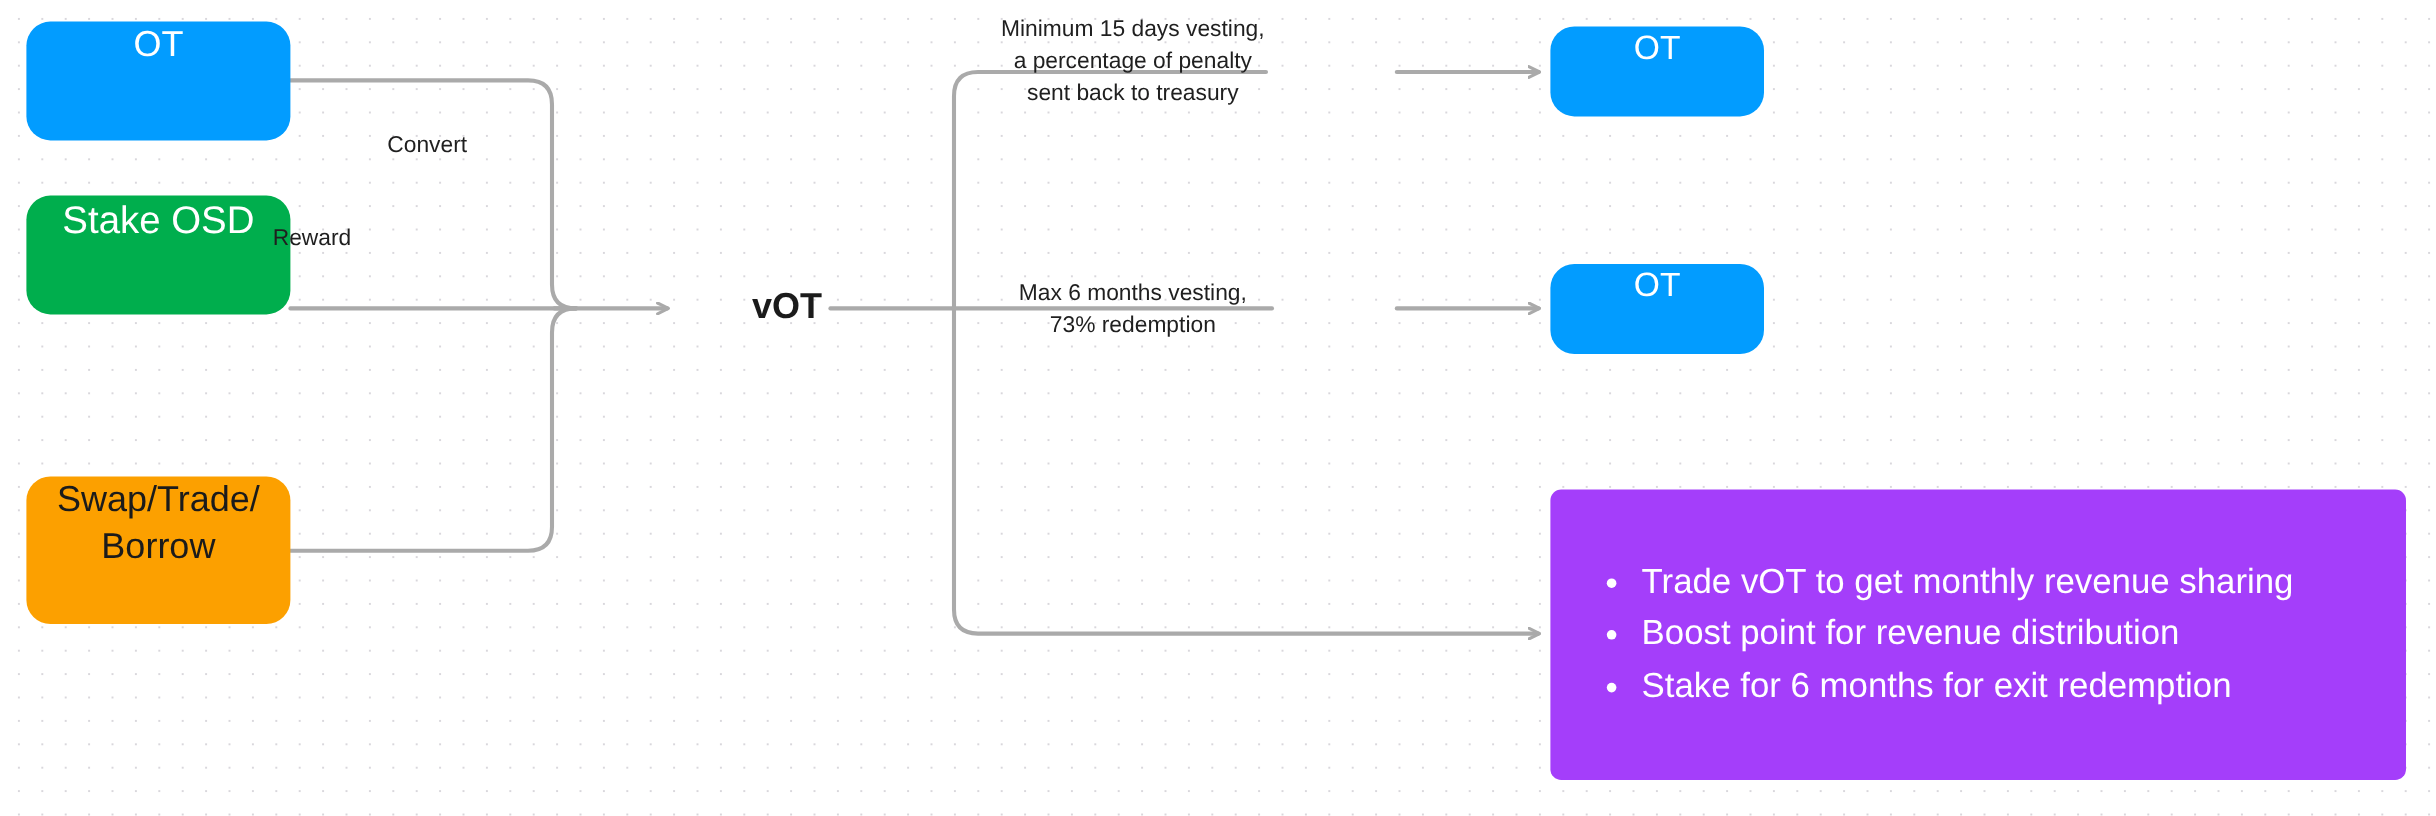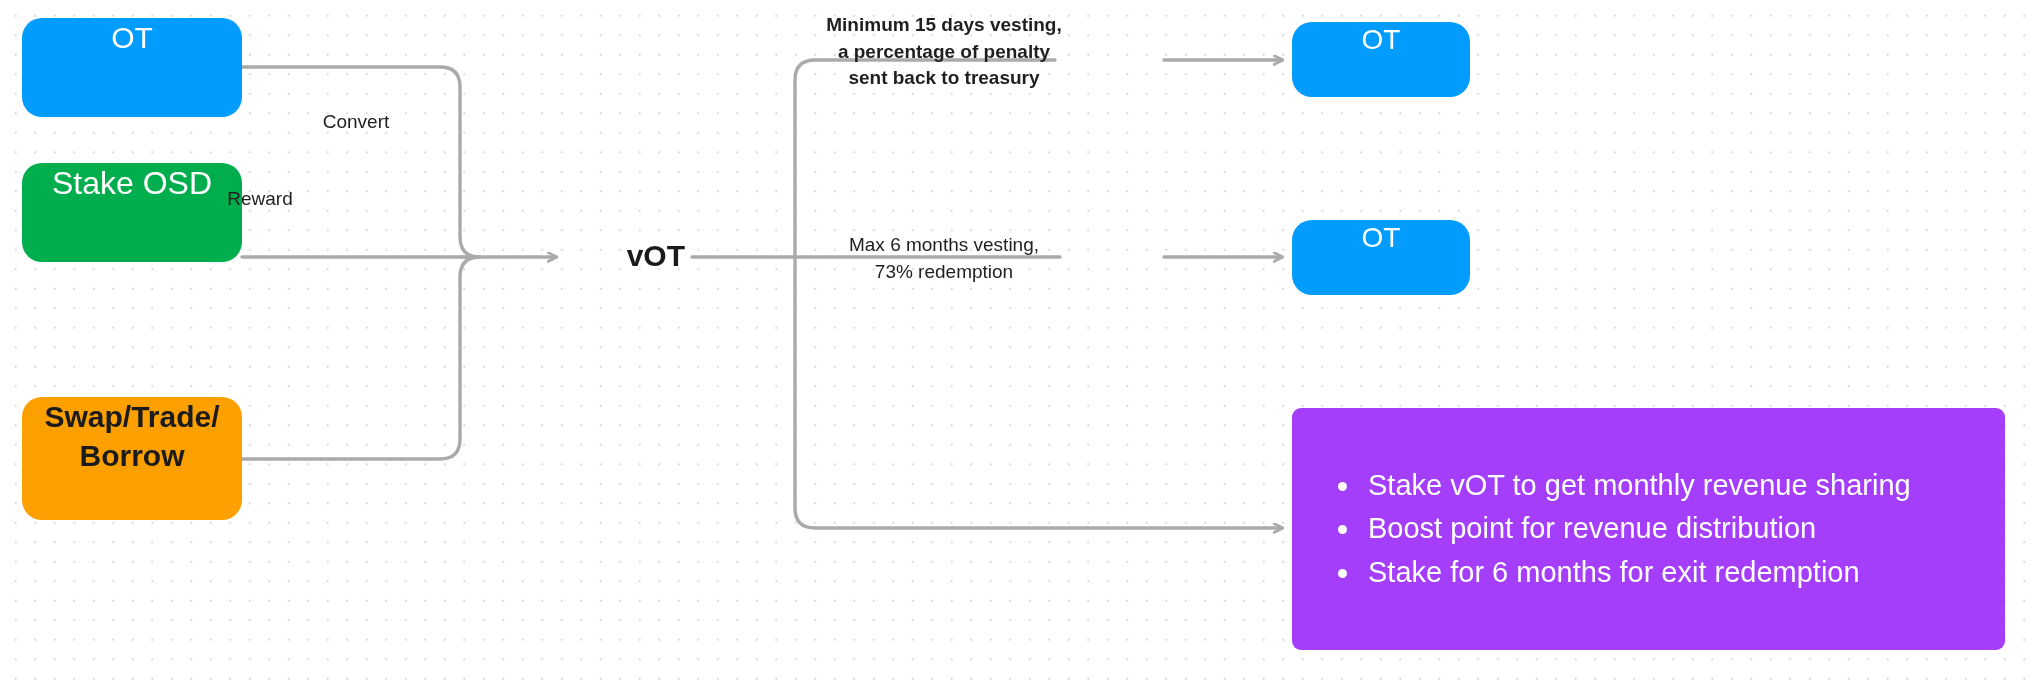--- a/index.html
+++ b/index.html
@@ -24,21 +24,21 @@
     border-radius:20px;
     display:flex;
     align-items:flex-start;
     justify-content:center;
     text-align:center;
     box-sizing:border-box;
     line-height:1.30;
   }
   .node-ot-left{left:22px;top:18px;width:220px;height:99px;background:#029cff;color:#ffffff;font-size:30px;}
   .node-stake{left:22px;top:163px;width:220px;height:99px;background:#00ae4d;color:#ffffff;font-size:32px;}
-  .node-swap{left:22px;top:397px;width:220px;height:123px;background:#fca000;color:#1b1b1b;font-size:30px;font-weight:bold;}
+  .node-swap{left:22px;top:397px;width:220px;height:123px;background:#fca000;color:#1b1b1b;font-size:30px;}
   .node-ot-r1{left:1292px;top:22px;width:178px;height:75px;background:#029cff;color:#ffffff;font-size:28px;}
   .node-ot-r2{left:1292px;top:220px;width:178px;height:75px;background:#029cff;color:#ffffff;font-size:28px;}
 
   .node-vot{
     position:absolute;left:565px;top:235px;width:120px;height:42px;
     display:flex;align-items:center;justify-content:flex-end;
     font-size:30px;font-weight:bold;color:#1b1b1b;
   }
 
   .node-purple{
@@ -54,21 +54,21 @@
     position:absolute;
     color:#1f1f1f;
     font-size:19px;
     line-height:1.40;
     text-align:center;
     white-space:pre-line;
   }
   .lbl-convert{left:281px;top:109px;width:150px;}
   .lbl-reward{left:188px;top:186px;width:144px;}
   .lbl-lpot{left:248px;top:346px;width:260px;}
-  .lbl-min15{left:784px;top:12px;width:320px;font-weight:bold;}
+  .lbl-min15{left:784px;top:12px;width:320px;}
   .lbl-max6{left:784px;top:232px;width:320px;}
 </style>
 </head>
 <body>
 
 <div id="canvas">
 
   <svg id="edges" viewBox="0 0 2030 680" xmlns="http://www.w3.org/2000/svg">
     <defs>
       <marker id="ah" markerWidth="11" markerHeight="11" refX="9" refY="5.5" orient="auto" markerUnits="userSpaceOnUse">
@@ -128,19 +128,19 @@
   <div class="edge-label lbl-convert">Convert</div>
   <div class="edge-label lbl-reward">Reward</div>
   <div class="edge-label lbl-min15">Minimum 15 days vesting,
 a percentage of penalty
 sent back to treasury</div>
   <div class="edge-label lbl-max6">Max 6 months vesting,
 73% redemption</div>
 
   <div class="node-purple">
     <ul class="bullets">
-      <li>Stake vOT to get monthly revenue sharing</li>
+      <li>Trade vOT to get monthly revenue sharing</li>
       <li>Boost point for revenue distribution</li>
       <li>Stake for 6 months for exit redemption</li>
     </ul>
   </div>
 
 </div>
 
 </body></html>

